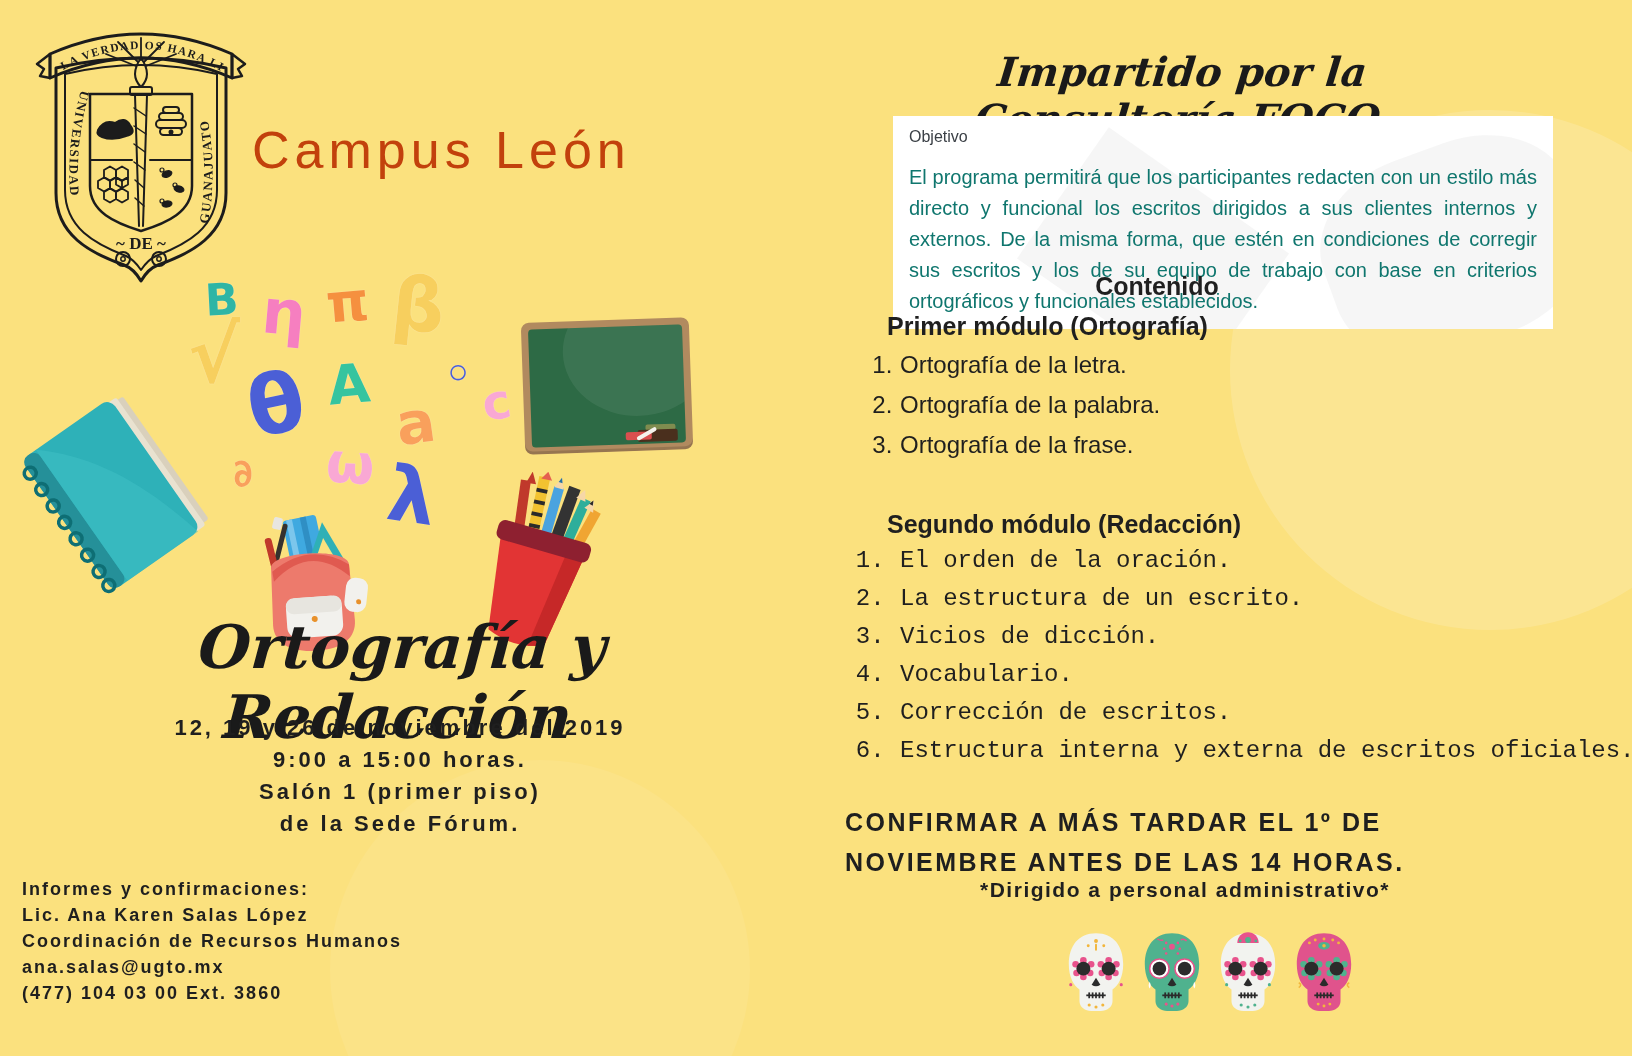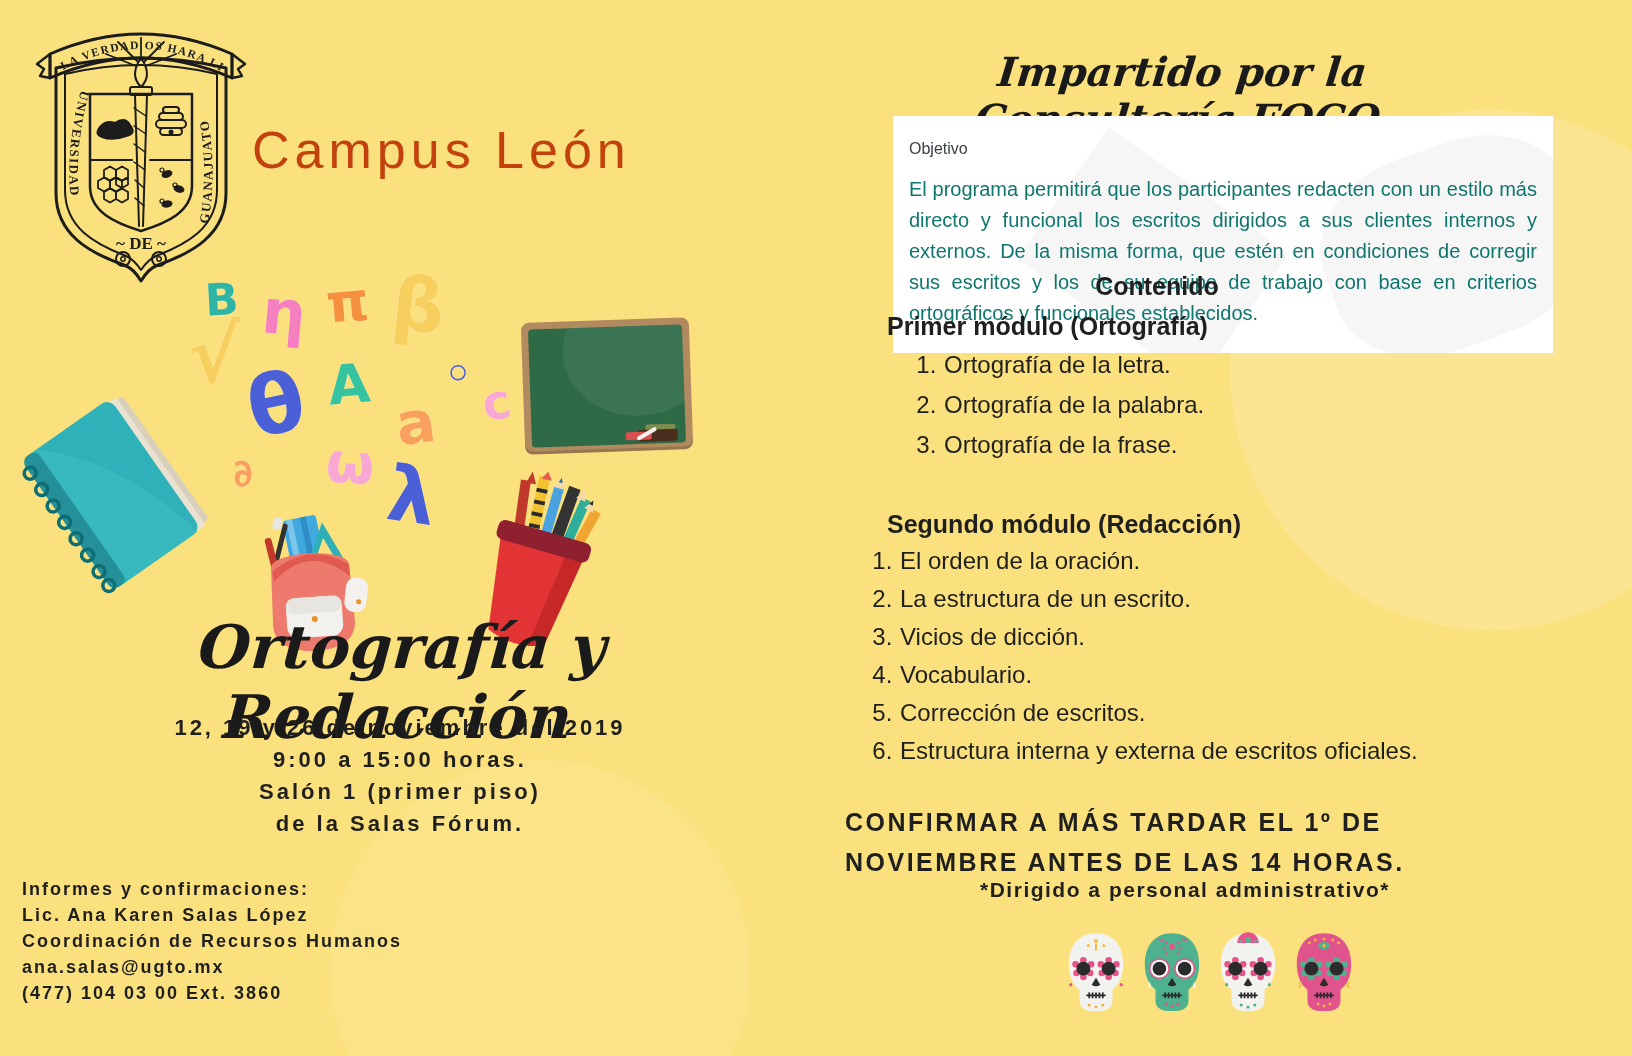--- a/index.html
+++ b/index.html
@@ -30,34 +30,34 @@
   .board-sheen{position:absolute;right:-30px;top:-40px;width:150px;height:130px;border-radius:50%;
                background:rgba(255,255,255,0.07);}
   .chalk{position:absolute;right:28px;bottom:8px;width:22px;height:4px;background:#F4F2EC;transform:rotate(-28deg);border-radius:2px;}
   .eraser{position:absolute;right:34px;bottom:4px;width:26px;height:8px;background:#D94F4F;border-radius:2px;}
   .duster{position:absolute;right:8px;bottom:2px;width:40px;height:12px;background:#4A2F1D;border-radius:2px;}
   .book{position:absolute;right:10px;bottom:13px;width:30px;height:6px;background:#7F8C4F;border-radius:2px;}
 
   
   .provider-script{left:860px;top:48px;width:640px;text-align:center;font-size:40px;transform:skewX(-6deg);}
   .objective-box{left:893px;top:116px;width:660px;min-height:118px;background:#FFFFFF;
-                 padding:24px 16px;box-sizing:border-box;overflow:hidden;}
+                 padding:12px 16px;box-sizing:border-box;overflow:hidden;}
   .objective-box .mark{position:absolute;pointer-events:none;background:#EFEFEF;opacity:.55;}
   .obj-title{position:relative;font-size:16px;color:#3B4046;margin-bottom:16px;}
   .obj-body{position:relative;font-size:20px;color:#0f766e;line-height:1.55;text-align:justify;}
   .content-heading{left:819px;top:272px;width:676px;text-align:center;font-size:25px;font-weight:bold;}
   .module-heading{font-size:25px;font-weight:bold;}
   .m1h{left:887px;top:312px;}
   .m2h{left:887px;top:510px;text-align:center;}
   ol.items{margin:0;padding-left:54px;list-style:decimal;}
   ol.items li{font-size:24px;line-height:30px;padding-left:1px;white-space:nowrap;}
-  .list1{left:889px;top:350px;width:680px;}
+  .list1{left:845px;top:350px;width:680px;}
   .list1 li{margin-bottom:10px;}
   .list2{left:845px;top:546px;width:700px;}
-  .list2 li{margin-bottom:8px;}
+  .list2 li{margin-bottom:8px;font-family:Liberation Mono, monospace;}
   .confirm{left:845px;top:802px;width:680px;text-align:left;font-weight:bold;font-size:25px;
            letter-spacing:2.5px;line-height:40px;}
   .audience{left:845px;top:878px;width:680px;text-align:center;font-weight:bold;font-size:21px;letter-spacing:1.5px;}
   .skulls{left:1062px;top:930px;display:flex;gap:8px;}
   .skulls svg{display:block;}
 
   
   .crest{left:26px;top:8px;}
   .crest path,.crest line,.crest circle,.crest ellipse,.crest rect{vector-effect:non-scaling-stroke;}
   .crest text{font-family:"Liberation Serif",serif;fill:#1c1c1c;}
@@ -246,21 +246,21 @@
       <rect x="27" y="58" width="96" height="20" rx="7" fill="#8E2030"></rect>
     </g>
   </svg>
 
   <div class="abs script main-script">Ortografía y Redacción</div>
 
   <div class="abs schedule">
     <div>12, 19 y 26 de noviembre del 2019</div>
     <div>9:00 a 15:00 horas.</div>
     <div>Salón 1 (primer piso)</div>
-    <div>de la Salas Fórum.</div>
+    <div>de la Sede Fórum.</div>
   </div>
 
   <div class="abs contact">
     <div>Informes y confirmaciones:</div>
     <div>Lic. Ana Karen Salas López</div>
     <div>Coordinación de Recursos Humanos</div>
     <div>ana.salas@ugto.mx</div>
     <div>(477) 104 03 00  Ext. 3860</div>
   </div>
 

